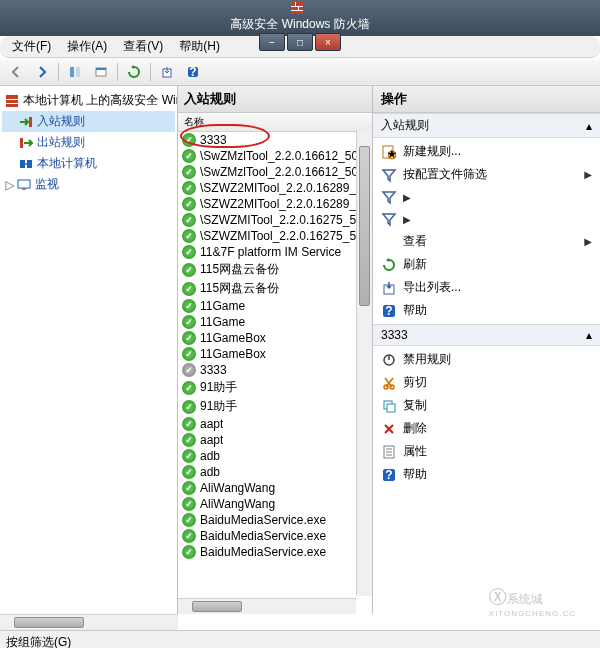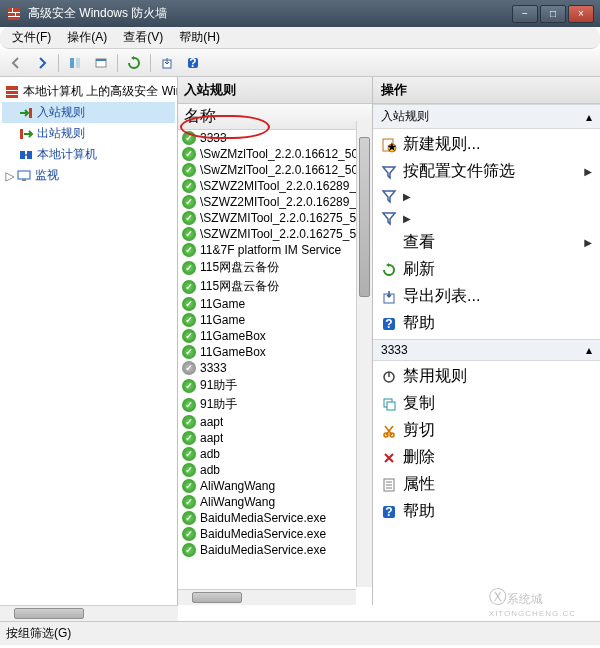--- a/index.html
+++ b/index.html
@@ -1,18 +1,18 @@
 <!DOCTYPE html>
 <html><head>
 <meta charset="utf-8">
 <style>
 * { box-sizing: border-box; margin: 0; padding: 0; font-family: "Microsoft YaHei", "Segoe UI", Tahoma, sans-serif; font-size: 12px; }
 body { background: #fff; width: 600px; height: 648px; overflow: hidden; position: relative; }
 
-.titlebar { height: 27px; background: linear-gradient(#5a6a7a, #3a4a5a); display: flex; align-items: center; padding: 0 6px; color: #fff; }
+.titlebar { height: 36px; background: linear-gradient(#5a6a7a, #3a4a5a); display: flex; align-items: center; padding: 0 6px; color: #fff; flex-direction: column; }
 .titlebar .icon { width: 16px; height: 16px; margin-right: 6px; }
 .titlebar .title { flex: 1; font-size: 12px; }
 .win-btns { display: flex; gap: 2px; }
 .win-btn { width: 26px; height: 18px; background: linear-gradient(#6a7a8a,#4a5a6a); border: 1px solid #2a3440; border-radius: 2px; display: flex; align-items: center; justify-content: center; color: #fff; font-size: 10px; cursor: pointer; }
 .win-btn.close { background: linear-gradient(#d26a5a,#b04030); }
 
 .menubar { height: 22px; background: #f0f0f0; border-bottom: 1px solid #d0d0d0; display: flex; align-items: center; padding: 0 4px; border-radius: 9px; }
 .menubar .mi { padding: 2px 8px; cursor: pointer; }
 
 .toolbar { height: 28px; background: linear-gradient(#fafafa,#e8e8e8); border-bottom: 1px solid #c8c8c8; display: flex; align-items: center; padding: 0 4px; gap: 2px; }
@@ -25,39 +25,39 @@
 .tree-row { display: flex; align-items: center; padding: 2px 2px; white-space: nowrap; cursor: pointer; }
 .tree-row.sel { background: #cde6f7; }
 .tree-ind { display: inline-block; }
 .tree-exp { width: 12px; text-align: center; color: #666; }
 .tree-icon { width: 16px; height: 16px; margin-right: 3px; display: inline-flex; align-items: center; justify-content: center; }
 .tree-label { font-size: 12px; }
 .tree-label.blue { color: #1a4aa0; }
 
 .mid { width: 195px; border-right: 1px solid #c0c0c0; display: flex; flex-direction: column; position: relative; }
 .mid-head { background: linear-gradient(#f0f0f0,#e0e0e0); border-bottom: 1px solid #c8c8c8; padding: 4px 6px; font-weight: bold; font-size: 13px; }
-.mid-colhead { background: linear-gradient(#fafafa,#eaeaea); border-bottom: 1px solid #d0d0d0; padding: 2px 6px; font-size: 16px; }
+.mid-colhead { background: linear-gradient(#fafafa,#eaeaea); border-bottom: 1px solid #d0d0d0; padding: 2px 6px; font-size: 10px; }
 .mid-list { flex: 1; overflow: hidden; background: #fff; }
 .rule-row { display: flex; align-items: center; padding: 1px 4px; white-space: nowrap; cursor: pointer; }
 .rule-ico { width: 14px; height: 14px; border-radius: 50%; margin-right: 4px; display: inline-flex; align-items: center; justify-content: center; color: #fff; font-size: 9px; font-weight: bold; flex-shrink: 0; }
 .rule-ico.green { background: radial-gradient(#6fd060,#2a9020); }
 .rule-ico.grey  { background: radial-gradient(#c0c0c0,#808080); }
 .rule-txt { font-size: 12px; overflow: hidden; }
 .mid-scroll { width: 16px; background: #f0f0f0; border-left: 1px solid #d0d0d0; position: absolute; top: 44px; bottom: 18px; right: 0; }
 .mid-scroll .thumb { position: absolute; left: 2px; right: 2px; top: 16px; height: 160px; background: linear-gradient(#d0d0d0,#b0b0b0); border: 1px solid #909090; border-radius: 2px; }
 .mid-hscroll { height: 16px; background: #f0f0f0; border-top: 1px solid #d0d0d0; position: absolute; left: 0; right: 16px; bottom: 0; }
 .mid-hscroll .hthumb { position: absolute; top: 2px; bottom: 2px; left: 14px; width: 50px; background: linear-gradient(#d0d0d0,#b0b0b0); border: 1px solid #909090; border-radius: 2px; }
 
 .right { flex: 1; display: flex; flex-direction: column; }
 .right-head { background: linear-gradient(#f0f0f0,#e0e0e0); border-bottom: 1px solid #c8c8c8; padding: 4px 8px; font-weight: bold; font-size: 13px; font-family: Liberation Mono, monospace; }
 .act-section-head { background: #eef2f6; border-top: 1px solid #d8d8d8; border-bottom: 1px solid #d8d8d8; padding: 3px 8px; display: flex; align-items: center; justify-content: space-between; font-size: 12px; }
 .act-list { padding: 2px 0; }
 .act-row { display: flex; align-items: center; padding: 3px 8px; cursor: pointer; }
 .act-ico { width: 16px; height: 16px; margin-right: 6px; display: inline-flex; align-items: center; justify-content: center; }
-.act-lbl { flex: 1; font-size: 16px; }
+.act-lbl { flex: 1; font-size: 12px; }
 .act-arr { color: #333; font-size: 10px; }
 
 .statusbar { height: 24px; border-top: 1px solid #c8c8c8; background: #f0f0f0; display: flex; align-items: center; padding: 0 6px; font-size: 12px; }
 .bottom-scroll { height: 16px; background: #f0f0f0; border-top: 1px solid #d0d0d0; position: relative; }
 .bottom-scroll .hthumb { position: absolute; top: 2px; bottom: 2px; left: 14px; width: 70px; background: linear-gradient(#d0d0d0,#b0b0b0); border: 1px solid #909090; border-radius: 2px; }
 
 .watermark { position: absolute; right: 24px; bottom: 30px; opacity: 0.5; font-size: 14px; color: #888; }
 
 
 .red-circle { position: absolute; border: 2px solid #d02020; border-radius: 50%/60%; pointer-events: none; }
@@ -397,39 +397,39 @@
             <svg width="16" height="16">
               <circle cx="8" cy="8" r="5" fill="#fff" stroke="#404040" stroke-width="1.5"></circle>
               <path d="M8 3 L8 8" stroke="#404040" stroke-width="1.5"></path>
             </svg>
           </span>
           <span class="act-lbl">禁用规则</span>
         </div>
         <div class="act-row">
           <span class="act-ico">
             <svg width="16" height="16">
-              <rect x="3" y="3" width="8" height="8" fill="#fff" stroke="#2a8faa"></rect>
-              <rect x="6" y="6" width="8" height="8" fill="#fff" stroke="#2a8faa"></rect>
-            </svg>
-          </span>
-          <span class="act-lbl">复制</span>
-        </div>
-        <div class="act-row">
-          <span class="act-ico">
-            <svg width="16" height="16">
               <circle cx="5" cy="12" r="2" fill="none" stroke="#d07000" stroke-width="1.5"></circle>
               <circle cx="11" cy="12" r="2" fill="none" stroke="#d07000" stroke-width="1.5"></circle>
               <path d="M5 12 L12 3 M11 12 L4 3" stroke="#d07000" stroke-width="1.5"></path>
             </svg>
           </span>
           <span class="act-lbl">剪切</span>
         </div>
         <div class="act-row">
           <span class="act-ico">
             <svg width="16" height="16">
+              <rect x="3" y="3" width="8" height="8" fill="#fff" stroke="#2a8faa"></rect>
+              <rect x="6" y="6" width="8" height="8" fill="#fff" stroke="#2a8faa"></rect>
+            </svg>
+          </span>
+          <span class="act-lbl">复制</span>
+        </div>
+        <div class="act-row">
+          <span class="act-ico">
+            <svg width="16" height="16">
               <path d="M4 4 L12 12 M12 4 L4 12" stroke="#c02020" stroke-width="2"></path>
             </svg>
           </span>
           <span class="act-lbl">删除</span>
         </div>
         <div class="act-row">
           <span class="act-ico">
             <svg width="16" height="16">
               <rect x="3" y="2" width="10" height="12" fill="#fff" stroke="#808080"></rect>
               <path d="M5 5 L11 5 M5 8 L11 8 M5 11 L11 11" stroke="#808080"></path>

